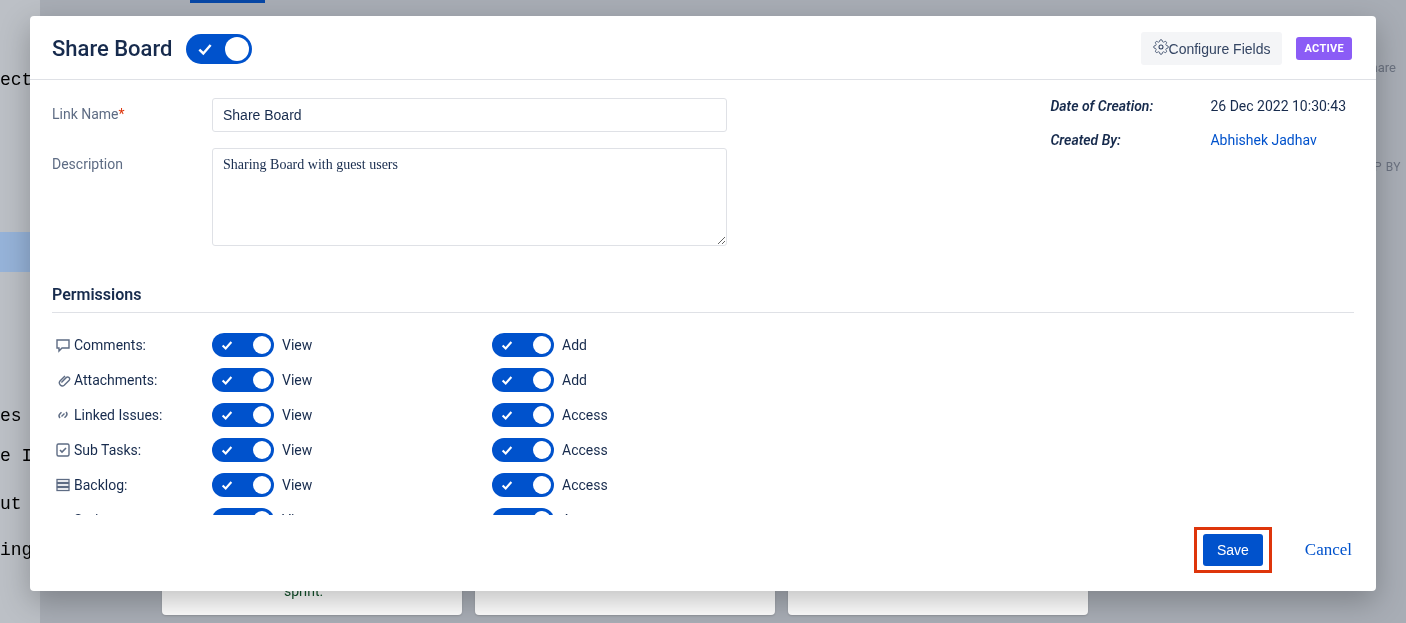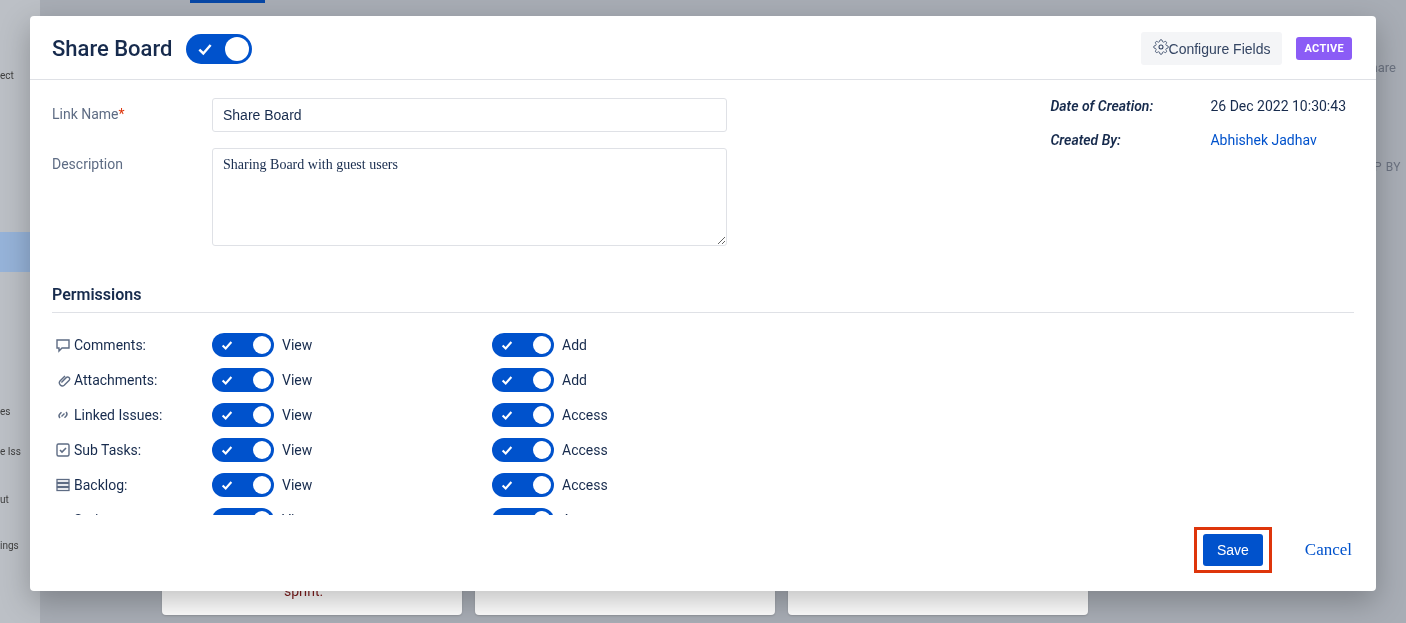--- a/index.html
+++ b/index.html
@@ -12,22 +12,22 @@
     position: relative;
     font-size: 14px;
     color: #172b4d;
   }
   .bg { position: absolute; inset:0; background:#a8adb5; }
   .bg-sidebar { position:absolute; left:0; top:0; width:40px; height:623px; background:#bcc0c6; }
   .bg-hl { position:absolute; left:0; top:232px; width:30px; height:40px; background:#4c9aff55; }
   .bg-tab-underline { position:absolute; left:190px; top:0; width:75px; height:3px; background:#0747a6; }
   .bg-word-hare { position:absolute; right:10px; top:60px; color:#6b7280; font-size:13px; }
   .bg-word-upby { position:absolute; right:5px; top:160px; color:#6b7280; font-size:12px; letter-spacing:0.5px; }
-  .bg-side-text { position:absolute; left:0; color:#404040; font-size:10px; white-space:nowrap; }
-  .bg-sprint-text { position:absolute; left:284px; top:583px; color:#7f1d1d; font-size:14px; }
+  .bg-side-text { position:absolute; left:0; color:#000000; font-size:18px; white-space:nowrap;font-family:Liberation Mono, monospace; }
+  .bg-sprint-text { position:absolute; left:284px; top:583px; color:#14532d; font-size:14px; }
   .bg-card { position:absolute; top:575px; height:40px; background:#fff; border-radius:4px; box-shadow:0 1px 2px rgba(0,0,0,0.15); }
 
   .modal {
     position:absolute;
     left:30px; top:16px;
     width:1346px; height:575px;
     background:#fff;
     border-radius:4px;
     box-shadow: 0 10px 30px rgba(0,0,0,0.25);
     display:flex; flex-direction:column;

